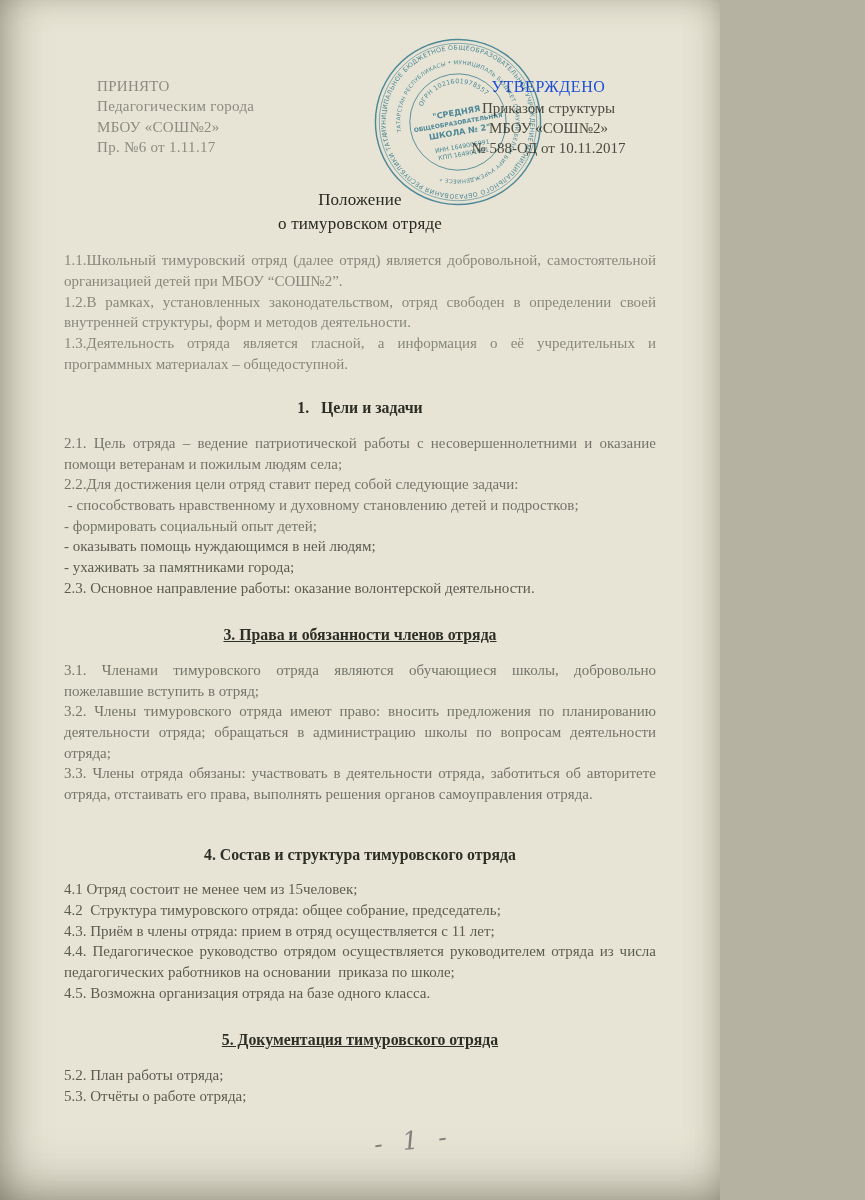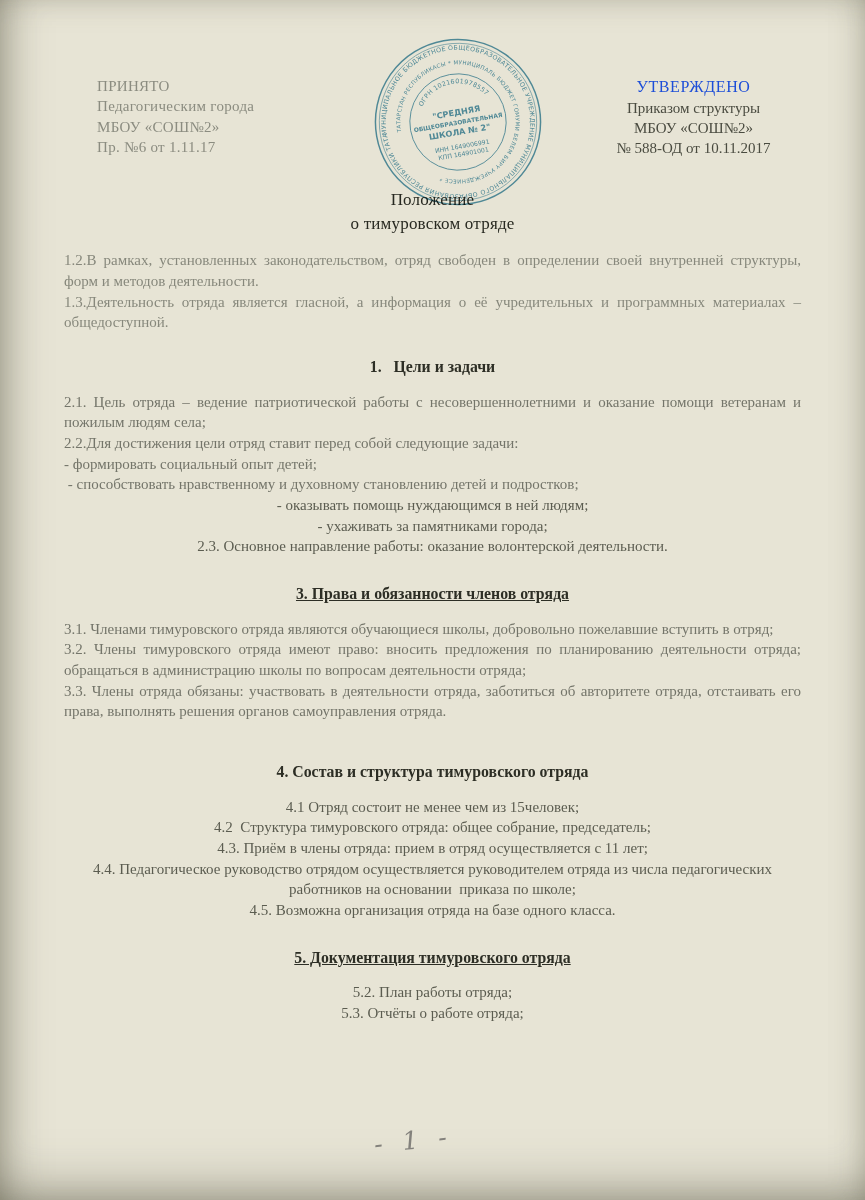--- a/index.html
+++ b/index.html
@@ -5,21 +5,21 @@
 <style>
   * { box-sizing: border-box; margin: 0; padding: 0; }
   html, body { width: 865px; height: 1200px; }
   body {
     font-family: "Liberation Serif", "DejaVu Serif", serif;
     overflow: hidden;
     background: #b5b2a2;
   }
   .scan {
     position: relative;
-    width: 865px; height: 1200px;
+    width: 720px; height: 1200px;
     background:
       radial-gradient(ellipse at 45% 30%, rgba(255,255,255,0.28), rgba(255,255,255,0) 62%),
       linear-gradient(100deg, #b7b4a3 0%, #dcd9c9 4%, #e9e6d7 28%, #e8e5d6 72%, #ded AC9 95%, #c8c4b3 100%),
       #e7e4d5;
     background-color: #e7e4d5;
     box-shadow:
       inset 30px 0 45px -28px rgba(86,84,66,.55),
       inset -18px 0 38px -24px rgba(86,84,66,.40),
       inset 0 -34px 55px -30px rgba(80,78,60,.55),
       inset 0 20px 40px -30px rgba(110,106,86,.30);
@@ -84,21 +84,21 @@
     line-height: 1.3;
     color: #2d2e25;
     margin: 24px 0 14px 0;
     white-space: pre-wrap;
   }
   .mt-md { margin-top: 27px; text-decoration: underline; }
   .mt-lg { margin-top: 40px; text-align: center; }
 
   .ink-1 { color: #87887c; }
   .ink-2 { color: #74756a; }
-  .ink-3 { color: #5b5c50; text-align: center; }
+  .ink-3 { color: #5b5c50; }
 
   
   .page-number {
     position: absolute;
     left: 374px; top: 1126px;
     font-family: "DejaVu Serif", serif;
     font-style: italic;
     font-size: 25px;
     letter-spacing: 6px;
     color: #83817c;
@@ -154,29 +154,30 @@
           <text x="100" y="140" text-anchor="middle" font-size="7.2" fill="#3f8aa9">КПП 164901001</text>
         </g>
       </svg>
     </div>
 
     <div class="doc-title">
       <div>Положение</div>
       <div>о тимуровском отряде</div>
     </div>
 
+    <p class="para ink-1">1.1.Школьный тимуровский отряд (далее отряд) является добровольной, самостоятельной организацией детей при МБОУ “СОШ№2”.</p>
     <p class="para ink-1">1.2.В рамках, установленных законодательством, отряд свободен в определении своей внутренней структуры, форм и методов деятельности.</p>
     <p class="para ink-1">1.3.Деятельность отряда является гласной, а информация о её учредительных и программных материалах – общедоступной.</p>
 
     <div class="sec-heading">1.&nbsp;&nbsp;&nbsp;Цели и задачи</div>
 
     <p class="para ink-2">2.1. Цель отряда – ведение патриотической работы с несовершеннолетними и оказание помощи ветеранам и пожилым людям села;</p>
     <p class="para ink-2">2.2.Для достижения цели отряд ставит перед собой следующие задачи:</p>
+    <div class="line ink-2">&nbsp;- способствовать нравственному и духовному становлению детей и подростков;</div>
     <div class="line ink-2">- формировать социальный опыт детей;</div>
-    <div class="line ink-2">&nbsp;- способствовать нравственному и духовному становлению детей и подростков;</div>
     <div class="line ink-3">- оказывать помощь нуждающимся в ней людям;</div>
     <div class="line ink-3">- ухаживать за памятниками города;</div>
     <p class="para ink-3">2.3. Основное направление работы: оказание волонтерской деятельности.</p>
 
     <div class="sec-heading mt-md">3. Права и обязанности членов отряда</div>
 
     <p class="para ink-2">3.1. Членами тимуровского отряда являются обучающиеся школы, добровольно пожелавшие вступить в отряд;</p>
     <p class="para ink-2">3.2. Члены тимуровского отряда имеют право: вносить предложения по планированию деятельности отряда; обращаться в администрацию школы по вопросам деятельности отряда;</p>
     <p class="para ink-2">3.3. Члены отряда обязаны: участвовать в деятельности отряда, заботиться об авторитете отряда, отстаивать его права, выполнять решения органов самоуправления отряда.</p>
 

